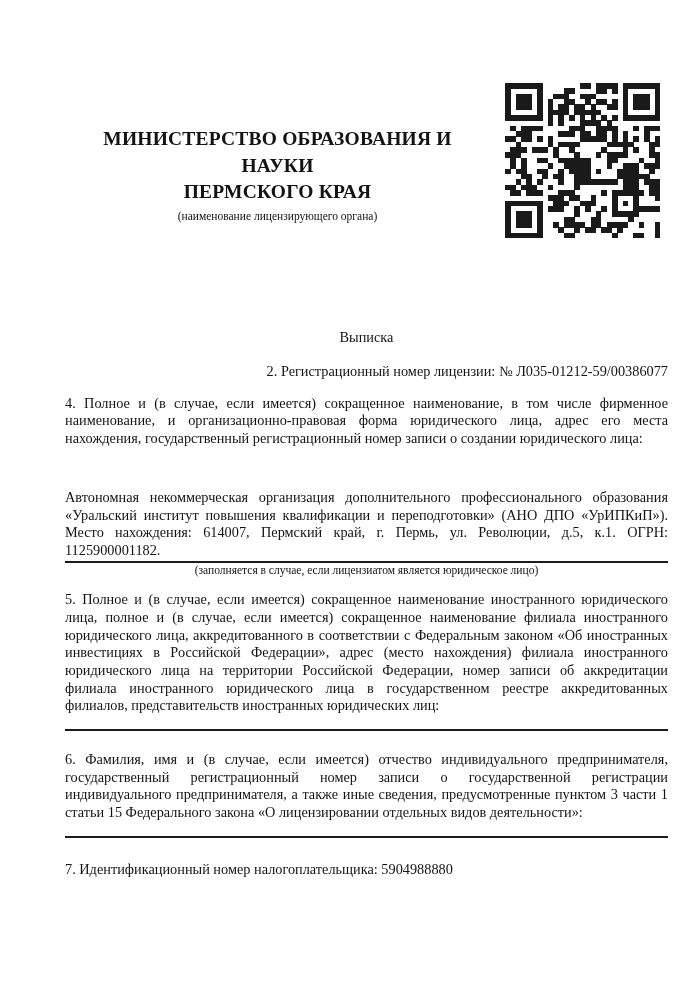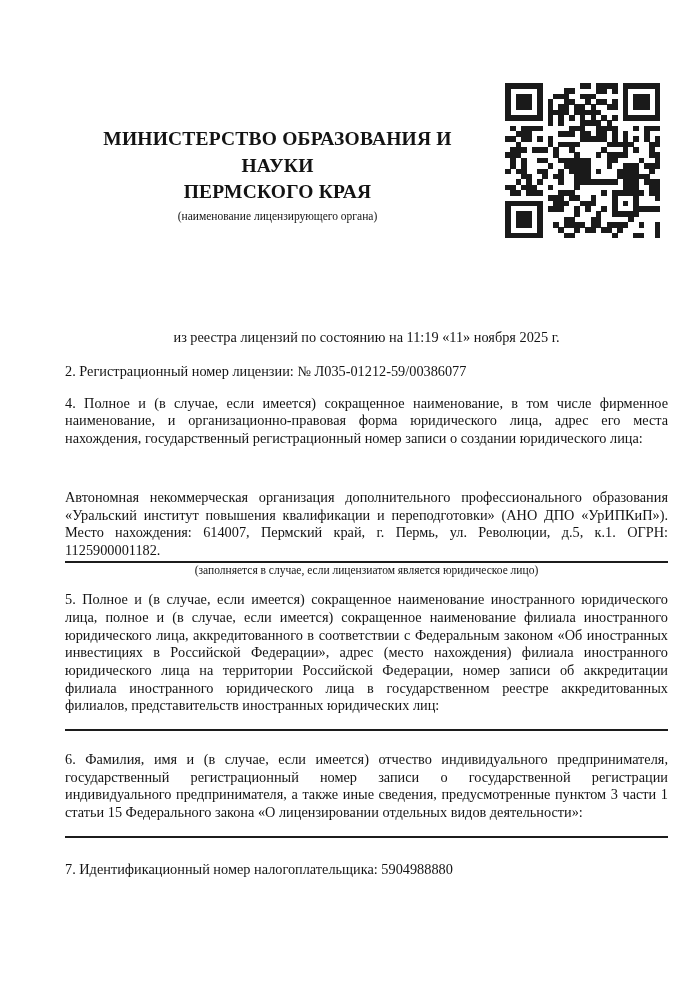--- a/index.html
+++ b/index.html
@@ -68,21 +68,21 @@
   }
   .rule {
     border-top: 2px solid #1c1c1c;
     height: 0;
     margin: 1px 0 0 0;
   }
 
   .mt30 { margin-top: 30px; }
   .mt23 { margin-top: 23px; }
   .mt20 { margin-top: 20px; }
-  .mt17 { margin-top: 17px; }
+  .mt17 { margin-top: 17px; text-align: right; }
   .mt15 { margin-top: 15px; }
   .mt14 { margin-top: 14px; }
 
   .rule-gap { margin-top: 14px; }
 </style>
 </head>
 <body>
 
 <div class="page">
 
@@ -508,21 +508,21 @@
       <div class="authority-block">
         <div class="authority-name">
           <div>МИНИСТЕРСТВО ОБРАЗОВАНИЯ И НАУКИ</div>
           <div>ПЕРМСКОГО КРАЯ</div>
         </div>
         <div class="authority-caption">(наименование лицензирующего органа)</div>
       </div>
     </header>
 
     <div class="doc-title">
-      <div>из реестра лицензий по состоянию на 11:19 «11» ноября 2025 г.</div>
+      <div>Выписка</div>
     </div>
 
 
     <p class="item mt17">2. Регистрационный номер лицензии: № Л035-01212-59/00386077</p>
 
 
     <p class="item just mt14">4. Полное и (в случае, если имеется) сокращенное наименование, в том числе фирменное наименование, и организационно-правовая форма юридического лица, адрес его места нахождения, государственный регистрационный номер записи о создании юридического лица:</p>
     <p class="item just">Автономная некоммерческая организация дополнительного профессионального образования «Уральский институт повышения квалификации и переподготовки» (АНО ДПО «УрИПКиП»). Место нахождения: 614007, Пермский край, г. Пермь, ул. Революции, д.5, к.1. ОГРН: 1125900001182.</p>
     <div class="rule"></div>
     <div class="caption">(заполняется в случае, если лицензиатом является юридическое лицо)</div>

